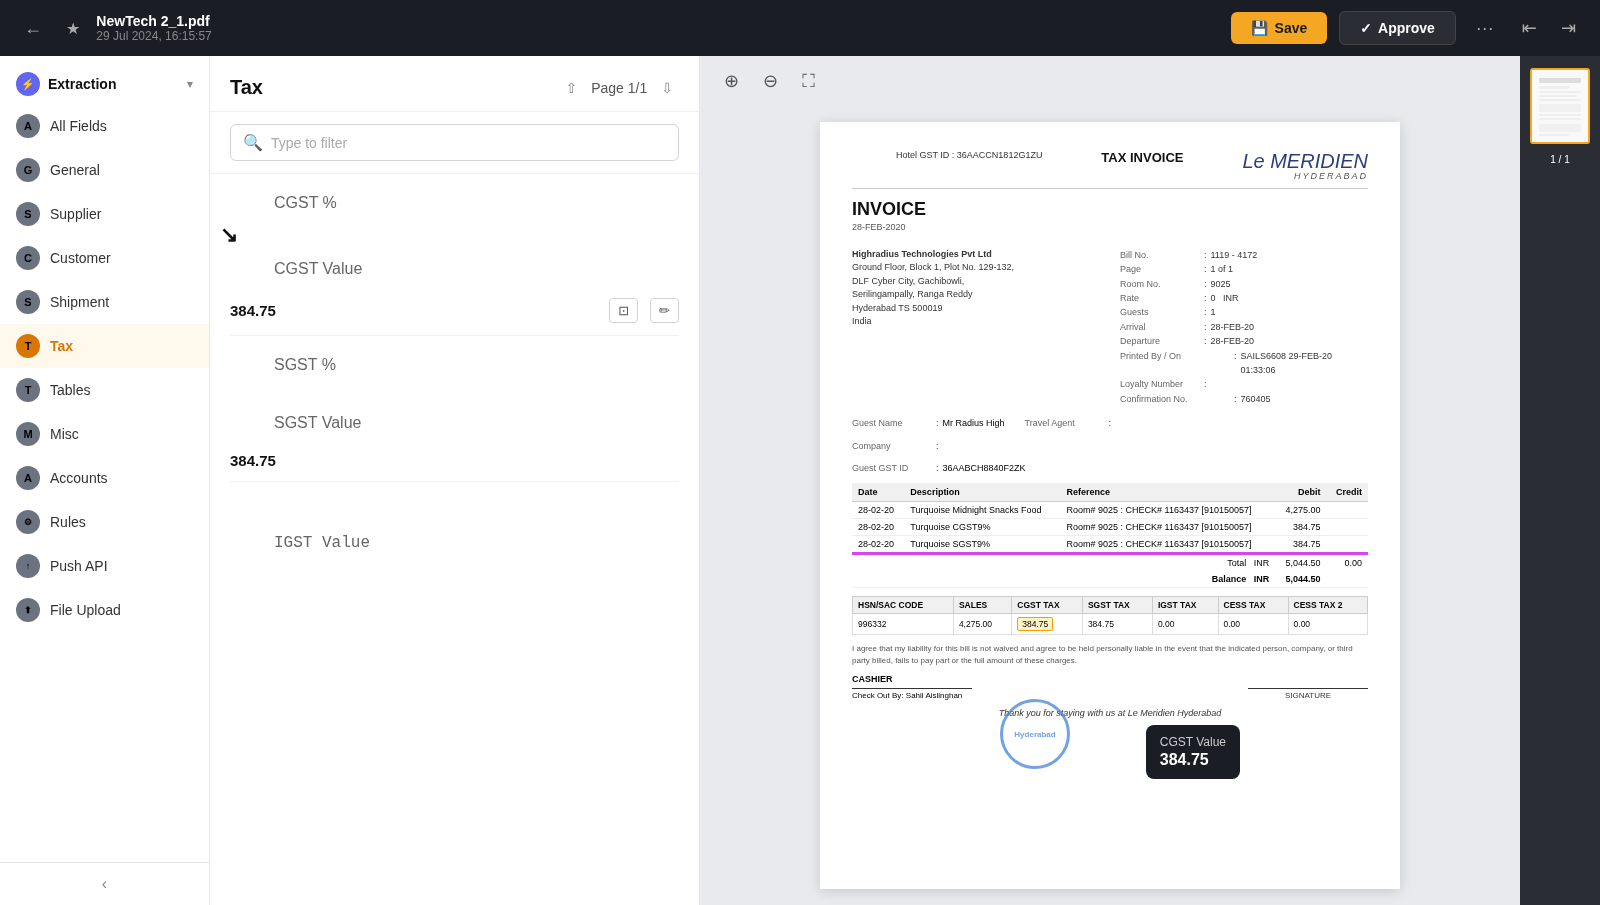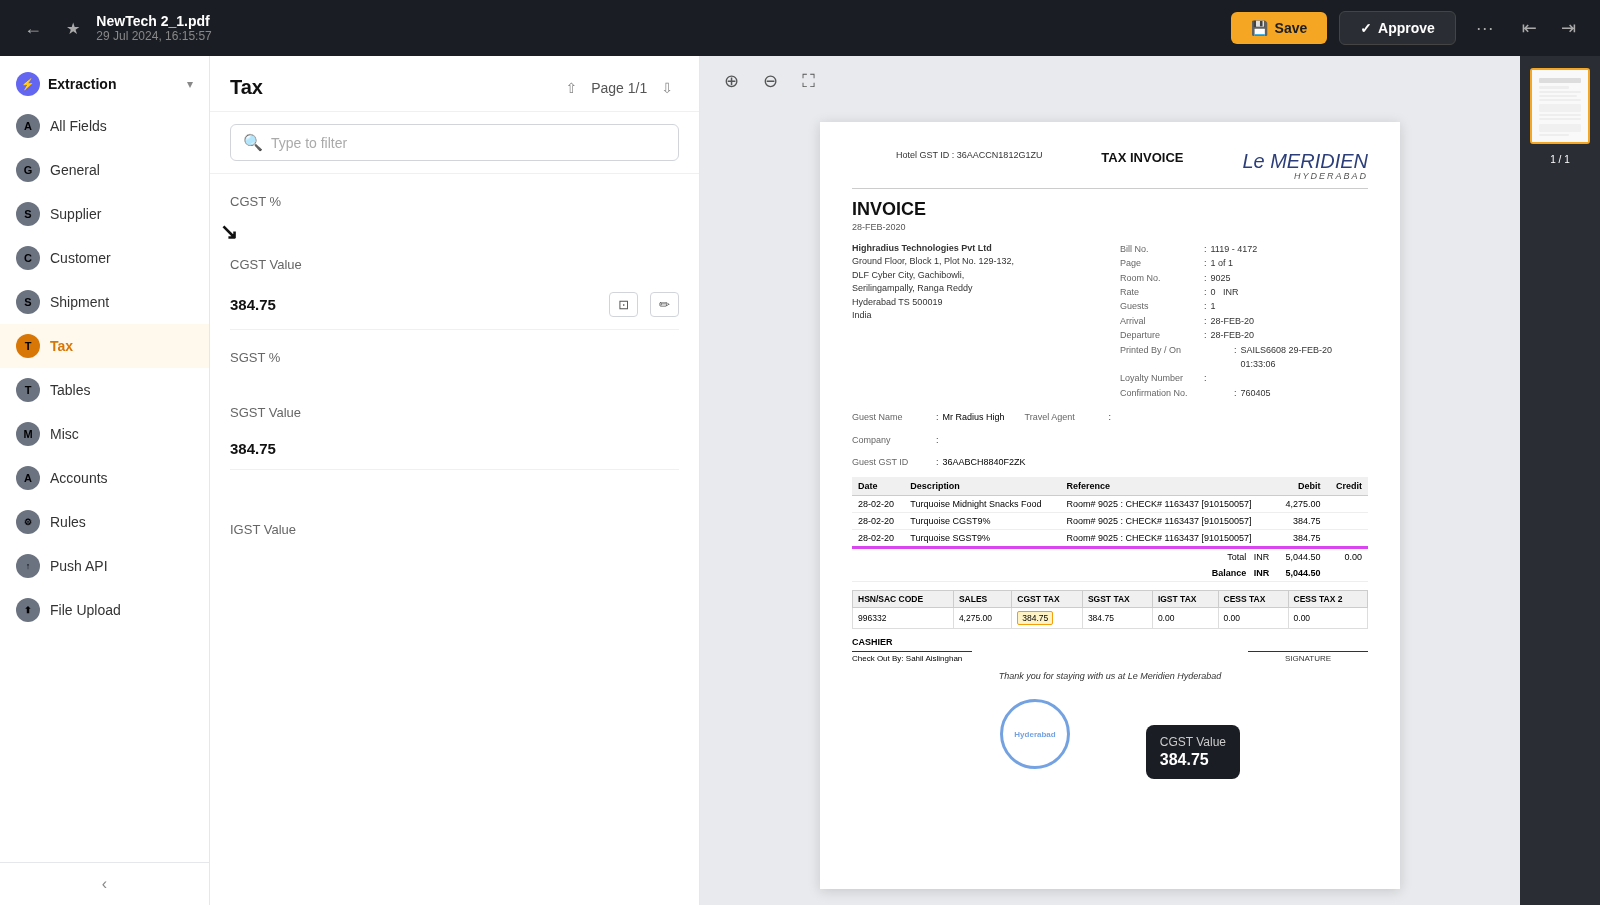--- a/index.html
+++ b/index.html
@@ -213,24 +213,25 @@
       font-size: 14px;
       color: #333;
       width: 100%;
       background: transparent;
     }
     .filter-input-wrap input::placeholder { color: #aaa; }
     .field-section {
       padding: 20px 20px 0 20px;
     }
     .field-label {
-      font-size: 13px;
+      font-size: 16px;
       color: #666;
       margin-bottom: 8px;
       font-weight: 500;
+      margin-left: 44px;
     }
     .field-value-row {
       display: flex;
       align-items: center;
       gap: 12px;
       padding: 12px 0;
       border-bottom: 1px solid #f0f0f0;
     }
     .field-value {
       font-size: 15px;
@@ -302,21 +303,21 @@
     .pdf-logo {
       text-align: right;
       font-size: 20px;
       font-style: italic;
       font-weight: 300;
       color: #2c3e7a;
       line-height: 1.1;
     }
     .pdf-logo span { font-size: 9px; display: block; letter-spacing: 2px; color: #555; }
     .pdf-invoice-title { font-size: 18px; font-weight: 700; color: #111; margin: 10px 0 2px; }
-    .pdf-invoice-date { font-size: 9px; color: #555; margin-bottom: 10px; }
+    .pdf-invoice-date { font-size: 9px; color: #555; margin-bottom: 16px; }
     .pdf-two-col { display: flex; gap: 20px; margin-bottom: 10px; }
     .pdf-addr { font-size: 9px; color: #333; line-height: 1.5; flex: 1; }
     .pdf-addr strong { font-weight: 600; }
     .pdf-info-table { flex: 1; font-size: 9px; color: #333; }
     .pdf-info-row { display: flex; gap: 4px; line-height: 1.6; }
     .pdf-info-label { width: 80px; color: #666; }
     .pdf-info-sep { color: #333; }
     .pdf-info-val { flex: 1; }
     .pdf-table { width: 100%; border-collapse: collapse; margin: 8px 0; font-size: 9px; }
     .pdf-table th { background: #f0f0f0; font-weight: 600; padding: 4px 6px; text-align: left; border-bottom: 1px solid #ccc; }
@@ -543,21 +544,21 @@
       <div class="field-label">SGST Value</div>
       <div class="field-value-row">
         <span class="field-value">384.75</span>
       </div>
     </div>
 
     <div class="field-section">
       <div style="height:32px;"></div>
     </div>
 
-    <div style="padding: 0 20px;">
+    <div style="padding: 0 20px; font-family: Liberation Mono, monospace;">
       <div class="field-label">IGST Value</div>
       <div style="height:32px;"></div>
     </div>
   </div>
 
   <div class="pdf-panel">
     <div class="pdf-toolbar">
       <button class="pdf-toolbar-btn">⊕</button>
       <button class="pdf-toolbar-btn">⊖</button>
       <button class="pdf-toolbar-btn">⛶</button>
@@ -735,20 +736,23 @@
               <td>4,275.00</td>
               <td><span class="pdf-highlight-box">384.75</span></td>
               <td>384.75</td>
               <td>0.00</td>
               <td>0.00</td>
               <td>0.00</td>
             </tr>
           </tbody>
         </table>
 
+        <div class="pdf-disclaimer">
+          I agree that my liability for this bill is not waived and agree to be held personally liable in the event that the indicated person, company, or third party billed, fails to pay part or the full amount of these charges.
+        </div>
 
         <div class="pdf-cashier-row">
           <div>
             <span style="font-weight:600; font-size:9px;">CASHIER</span>
             <div style="border-top:1px solid #333; width:120px; margin-top:4px; font-size:8px; padding-top:2px;">
               <span>Check Out By:</span>
               <span>Sahil Aislinghan</span>
             </div>
           </div>
 

